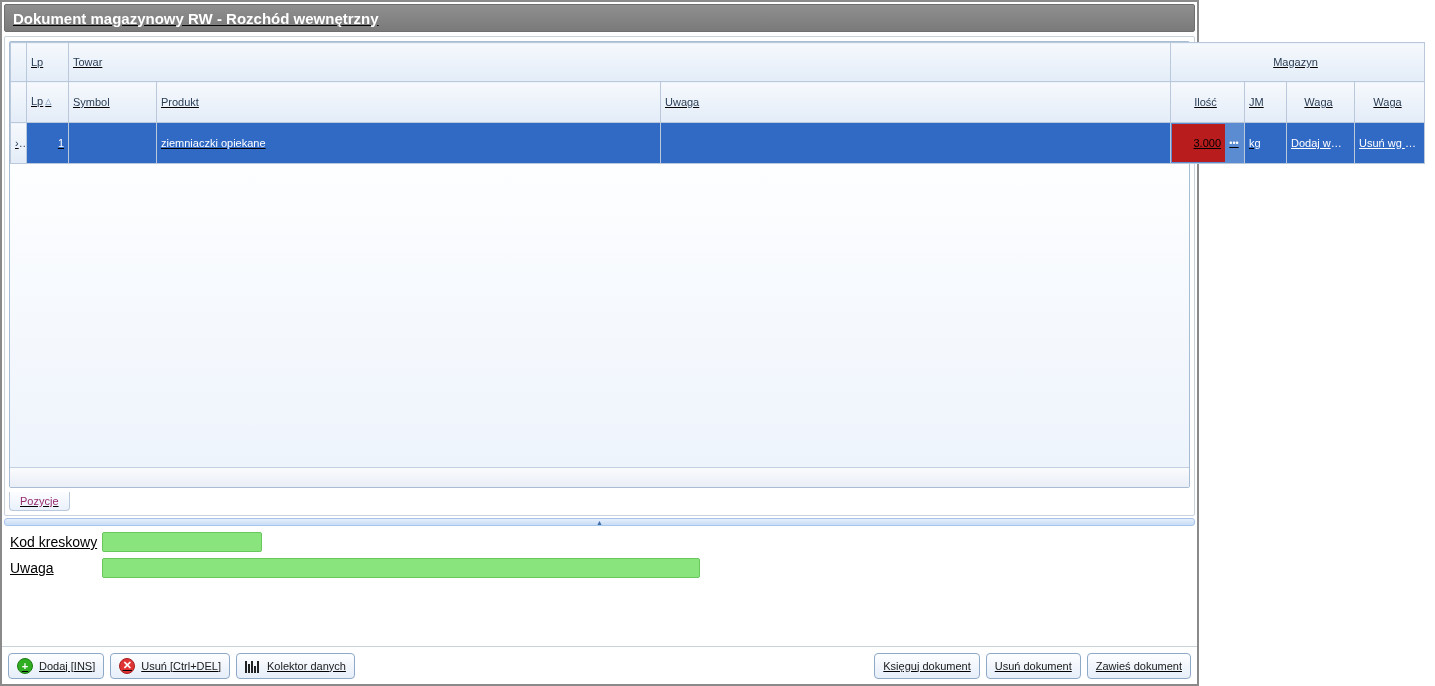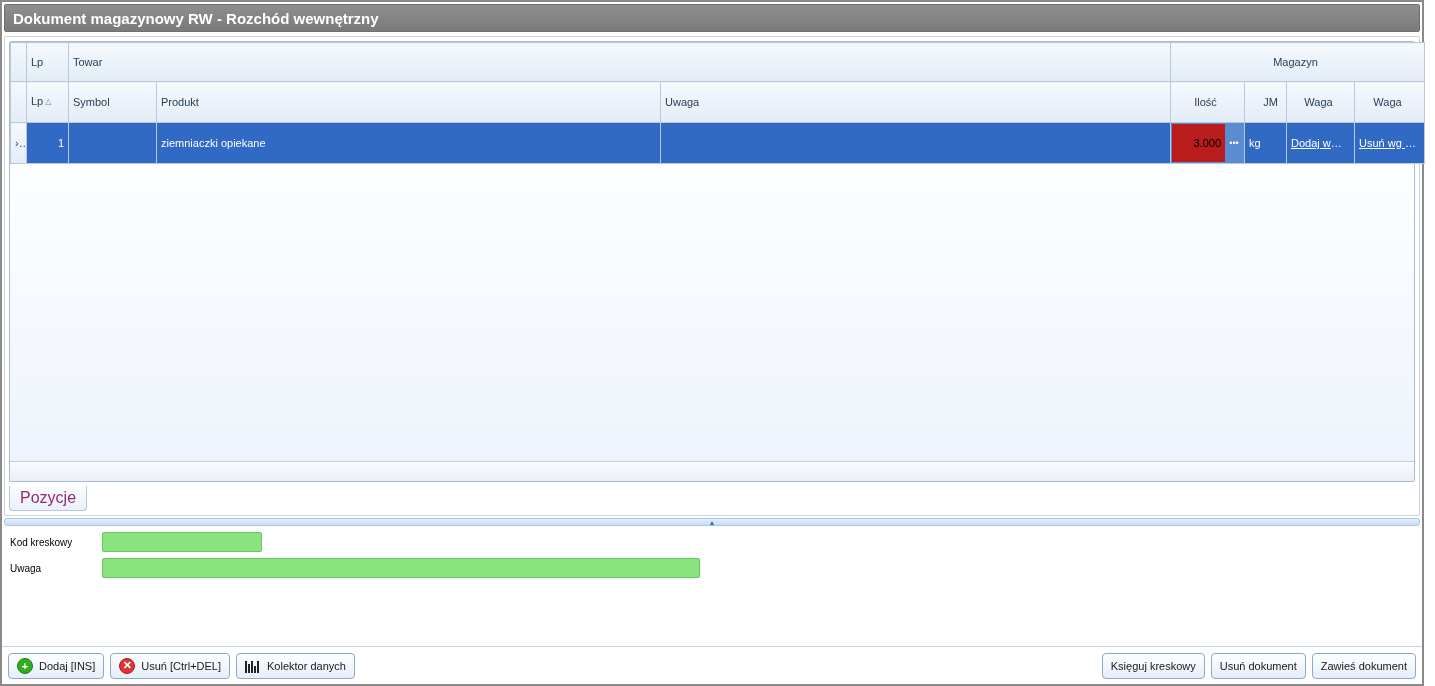--- a/index.html
+++ b/index.html
@@ -4,26 +4,27 @@
 <style>
   * { box-sizing: border-box; }
   body {
     margin: 0;
     font-family: Tahoma, Arial, sans-serif;
     font-size: 11px;
     background: #ffffff;
     color: #000;
   }
   .window {
-    width: 1424px;
+    width: 1199px;
     height: 686px;
     border: 2px solid #8a8a8a;
     display: flex;
     flex-direction: column;
     background: #ffffff;
+    text-decoration: underline;
   }
   .titlebar {
     height: 28px;
     background: linear-gradient(to bottom, #8f8f8f 0%, #7a7a7a 100%);
     border: 1px solid #6f6f6f;
     margin: 2px;
     display: flex;
     align-items: center;
     padding: 0 8px;
     color: #fff;
@@ -176,21 +177,21 @@
   }
   .tabs-row {
     display: flex;
     margin: 0 4px 4px 4px;
   }
   .tab {
     border: 1px solid #b9c8da;
     border-top: none;
     background: linear-gradient(to bottom, #fcfdff, #eaf1fb);
     padding: 3px 10px;
-    font-size: 16px;
+    font-size: 11px;
     color: #972b6f;
     border-radius: 0 0 4px 4px;
     cursor: pointer;
   }
   .splitter {
     height: 8px;
     background: linear-gradient(to bottom, #e6eefb, #c8ddf6);
     margin: 0 2px;
     border: 1px solid #a7c6ec;
     border-radius: 3px;
@@ -209,21 +210,21 @@
     flex: 0 0 auto;
     height: 120px;
   }
   .bf-row {
     display: flex;
     align-items: center;
     margin-bottom: 6px;
   }
   .bf-row label {
     width: 92px;
-    font-size: 10px;
+    font-size: 14px;
   }
   .bf-row input.green-input {
     background: #8ae47e;
     border: 1px solid #69c85c;
     height: 20px;
     outline: none;
     padding: 0 4px;
     border-radius: 2px;
   }
   .footer-bar {
@@ -298,21 +299,21 @@
             <th colspan="3">Towar</th>
             <th colspan="4" style="text-align:center">Magazyn</th>
           </tr>
           <tr>
             <th></th>
             <th><span>Lp</span><span class="sort-ind">△</span></th>
             <th>Symbol</th>
             <th>Produkt</th>
             <th>Uwaga</th>
             <th style="text-align:center">Ilość</th>
-            <th style="text-align:right">JM</th>
+            <th style="text-align:left">JM</th>
             <th style="text-align:center">Waga</th>
             <th style="text-align:center">Waga</th>
           </tr>
         </thead>
         <tbody>
           <tr class="data-row">
             <td class="indicator-cell">›</td>
             <td class="lp-cell">1</td>
             <td></td>
             <td>ziemniaczki opiekane</td>
@@ -366,21 +367,21 @@
         <span style="height:12px"></span>
           <span style="height:9px"></span>
           <span style="height:12px"></span>
           <span style="height:7px"></span>
           <span style="height:12px"></span>
       </span>
       <span>Kolektor danych</span>
     </div>
     <div class="footer-spacer"></div>
     <div class="btn">
-      <span>Księguj kreskowy</span>
+      <span>Księguj dokument</span>
     </div>
     <div class="btn">
       <span>Usuń dokument</span>
     </div>
     <div class="btn">
       <span>Zawieś dokument</span>
     </div>
   </div>
 
 </div>

